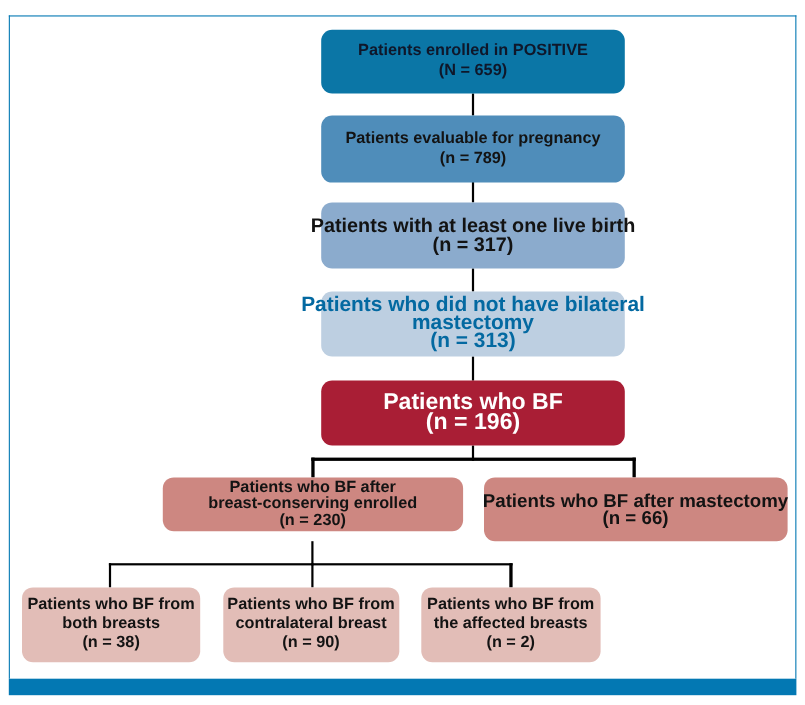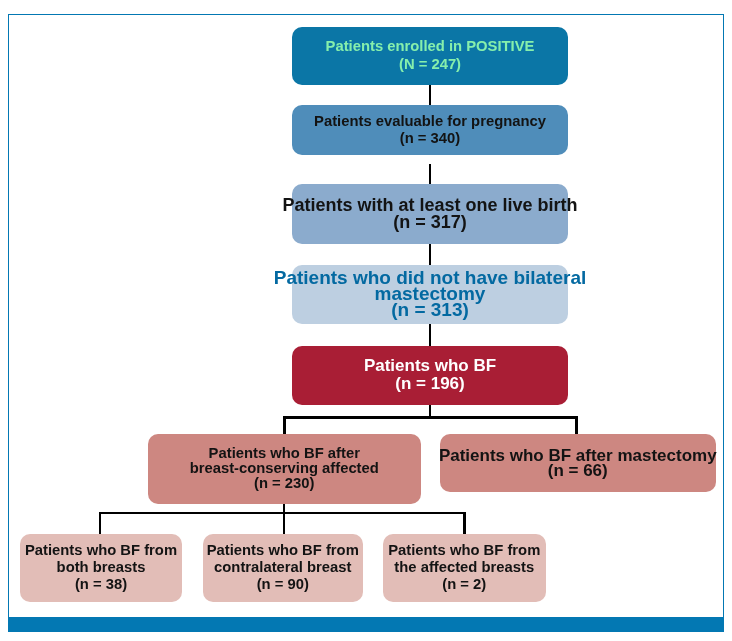--- a/index.html
+++ b/index.html
@@ -60,44 +60,44 @@
       <div class="connector" style="background: rgb(0, 0, 0); left: 283.15px; top: 416.25px; width: 294.7px; height: 2.5px;"></div>
       <div class="connector" style="background: rgb(0, 0, 0); left: 283.15px; top: 416.25px; width: 2.5px; height: 17.25px;"></div>
       <div class="connector" style="background: rgb(0, 0, 0); left: 575.35px; top: 416.25px; width: 2.5px; height: 17.25px;"></div>
       <div class="connector" style="background: rgb(0, 0, 0); left: 282.75px; top: 492px; width: 2.5px; height: 22.25px;"></div>
       <div class="connector" style="background: rgb(0, 0, 0); left: 98.95px; top: 511.75px; width: 366.8px; height: 2.5px;"></div>
       <div class="connector" style="background: rgb(0, 0, 0); left: 98.95px; top: 511.75px; width: 2.5px; height: 21.75px;"></div>
       <div class="connector" style="background: rgb(0, 0, 0); left: 282.75px; top: 511.75px; width: 2.5px; height: 21.75px;"></div>
       <div class="connector" style="background: rgb(0, 0, 0); left: 463.25px; top: 511.75px; width: 2.5px; height: 21.75px;"></div>
     </div>
   <div id="node-layer">
-      <div class="flow-node" style="left: 292px; top: 26.5px; width: 276px; height: 58px; background: rgb(11, 118, 166); color: #86efac; font-size: 14.8px; line-height: 17.4px;">
+      <div class="flow-node" style="left: 292px; top: 26.5px; width: 276px; height: 58px; background: rgb(11, 118, 166); color: #0f172a; font-size: 14.8px; line-height: 17.4px;">
         <span class="node-line">Patients enrolled in POSITIVE</span>
-        <span class="node-line">(N = 247)</span>
+        <span class="node-line">(N = 659)</span>
       </div>
-      <div class="flow-node" style="left: 292px; top: 105px; width: 276px; height: 50px; background: rgb(79, 141, 186); color: rgb(19, 19, 19); font-size: 14.8px; line-height: 17.4px;">
+      <div class="flow-node" style="left: 292px; top: 105px; width: 276px; height: 61px; background: rgb(79, 141, 186); color: rgb(19, 19, 19); font-size: 14.8px; line-height: 17.4px;">
         <span class="node-line">Patients evaluable for pregnancy</span>
-        <span class="node-line">(n = 340)</span>
+        <span class="node-line">(n = 789)</span>
       </div>
       <div class="flow-node" style="left: 292px; top: 184px; width: 276px; height: 60px; background: rgb(139, 171, 205); color: rgb(19, 19, 19); font-size: 18px; line-height: 17.4px;">
         <span class="node-line">Patients with at least one live birth</span>
         <span class="node-line">(n = 317)</span>
       </div>
       <div class="flow-node" style="left: 292px; top: 264.5px; width: 276px; height: 59px; background: rgb(189, 207, 225); color: #0369a1; font-size: 19px; line-height: 16.2px;">
         <span class="node-line">Patients who did not have bilateral</span>
         <span class="node-line">mastectomy</span>
         <span class="node-line">(n = 313)</span>
       </div>
-      <div class="flow-node" style="left: 292px; top: 345.5px; width: 276px; height: 59px; background: rgb(169, 30, 53); color: rgb(255, 255, 255); font-size: 17px; line-height: 17.6px;">
+      <div class="flow-node" style="left: 292px; top: 345.5px; width: 276px; height: 59px; background: rgb(169, 30, 53); color: rgb(255, 255, 255); font-size: 21px; line-height: 17.6px;">
         <span class="node-line">Patients who BF</span>
         <span class="node-line">(n = 196)</span>
       </div>
-      <div class="flow-node" style="left: 147.5px; top: 433.5px; width: 273.5px; height: 70px; background: rgb(205, 135, 129); color: rgb(19, 19, 19); font-size: 14.8px; line-height: 15px;">
+      <div class="flow-node" style="left: 147.5px; top: 433.5px; width: 273.5px; height: 49px; background: rgb(205, 135, 129); color: rgb(19, 19, 19); font-size: 14.8px; line-height: 15px;">
         <span class="node-line">Patients who BF after</span>
-        <span class="node-line">breast-conserving affected</span>
+        <span class="node-line">breast-conserving enrolled</span>
         <span class="node-line">(n = 230)</span>
       </div>
       <div class="flow-node" style="left: 440px; top: 433.5px; width: 275.5px; height: 58px; background: rgb(205, 135, 129); color: rgb(19, 19, 19); font-size: 17px; line-height: 15px;">
         <span class="node-line">Patients who BF after mastectomy</span>
         <span class="node-line">(n = 66)</span>
       </div>
       <div class="flow-node" style="left: 20px; top: 533.5px; width: 162px; height: 68.5px; background: rgb(226, 189, 183); color: rgb(19, 19, 19); font-size: 14.8px; line-height: 17.4px;">
         <span class="node-line">Patients who BF from</span>
         <span class="node-line">both breasts</span>
         <span class="node-line">(n = 38)</span>

